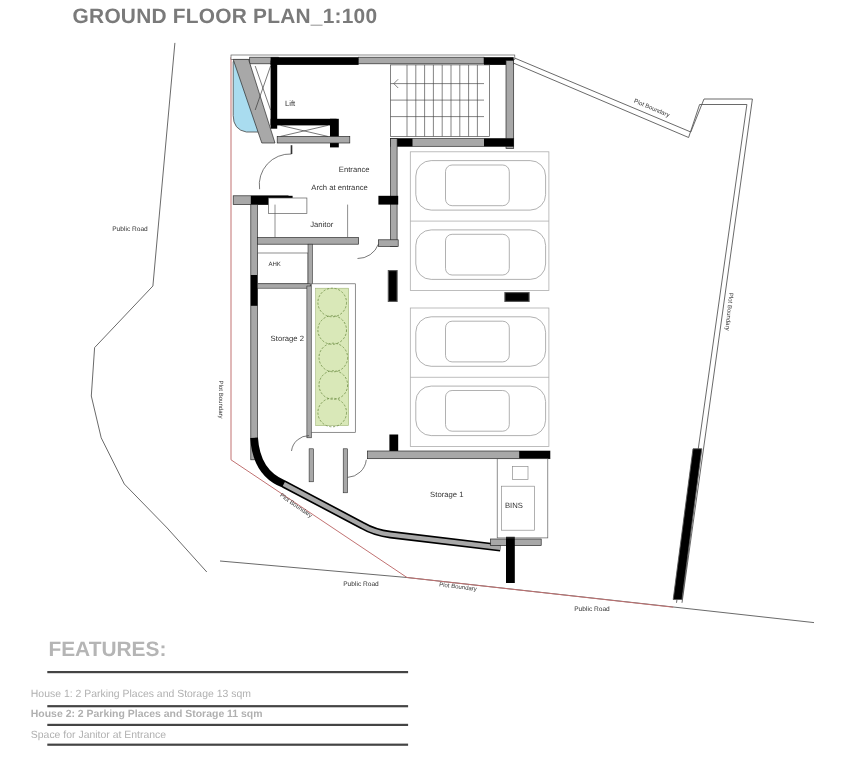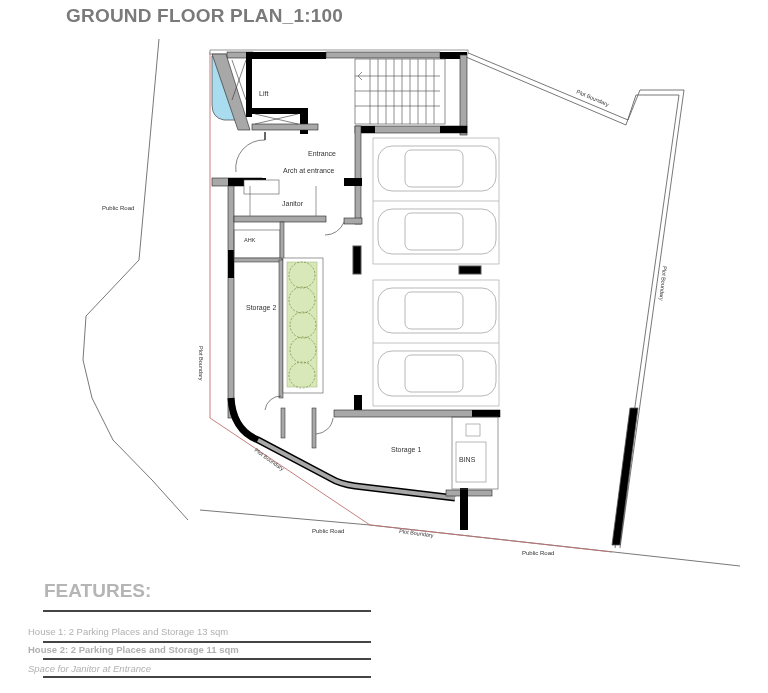--- a/index.html
+++ b/index.html
@@ -156,14 +156,14 @@
   <text font-size="5.5" transform="translate(576 93) rotate(23)">Plot Boundary</text>
   <text font-size="5.5" transform="translate(663 266) rotate(96)">Plot Boundary</text>
 </svg>
 
 <div class="features-title">FEATURES:</div>
 <div class="feat-line" style="top:610px;"></div>
 <div class="feat-item" style="top:626px;">House 1:  2 Parking Places and Storage 13 sqm</div>
 <div class="feat-line" style="top:641px;"></div>
 <div class="feat-item" style="top:644px;font-weight:bold;">House 2:  2 Parking Places and Storage 11 sqm</div>
 <div class="feat-line" style="top:658px;"></div>
-<div class="feat-item" style="top:663px;font-style:italic;">Space for Janitor at Entrance</div>
+<div class="feat-item" style="top:663px;">Space for Janitor at Entrance</div>
 <div class="feat-line" style="top:676px;"></div>
 
 </body></html>

